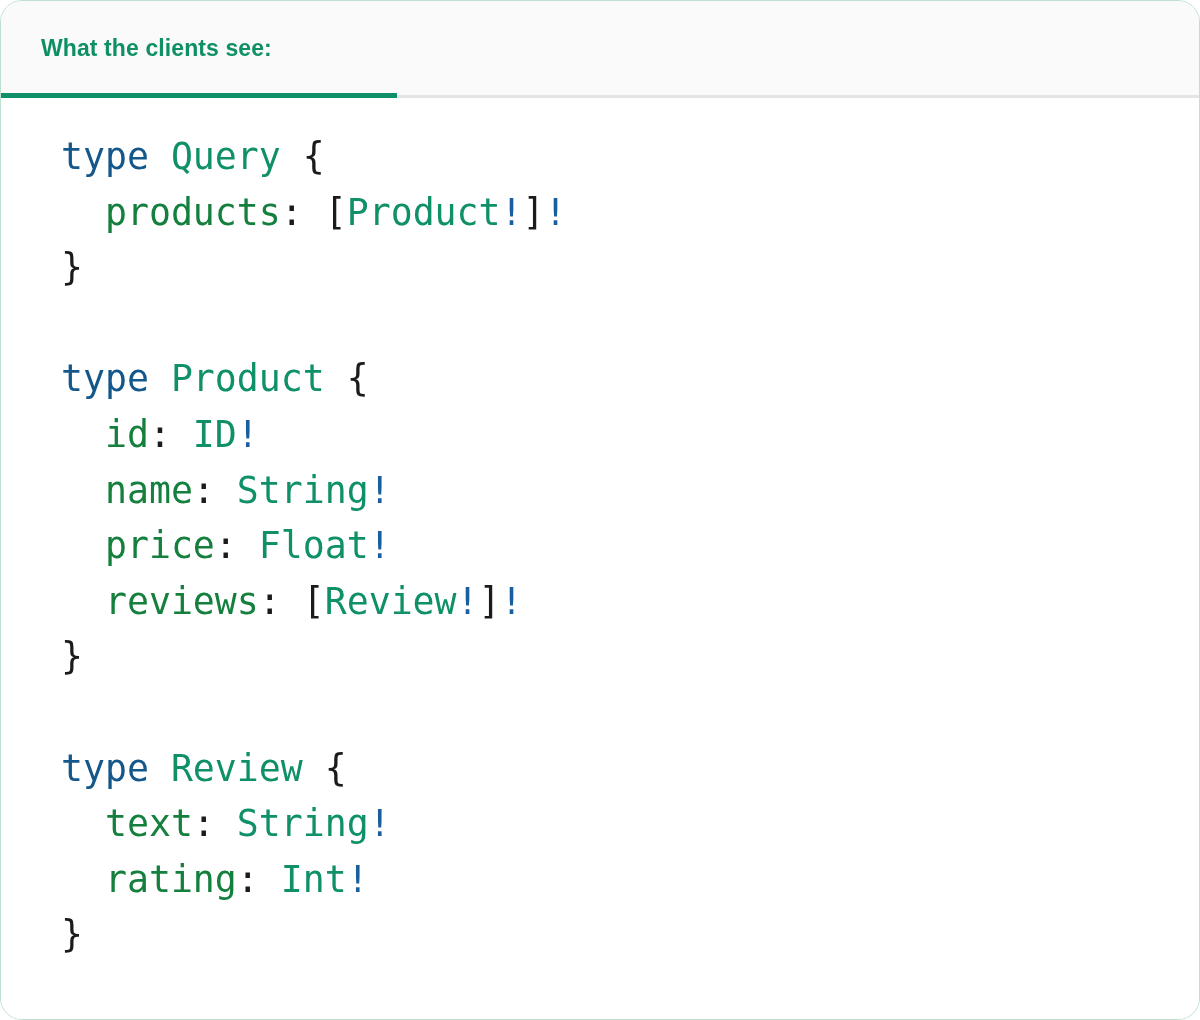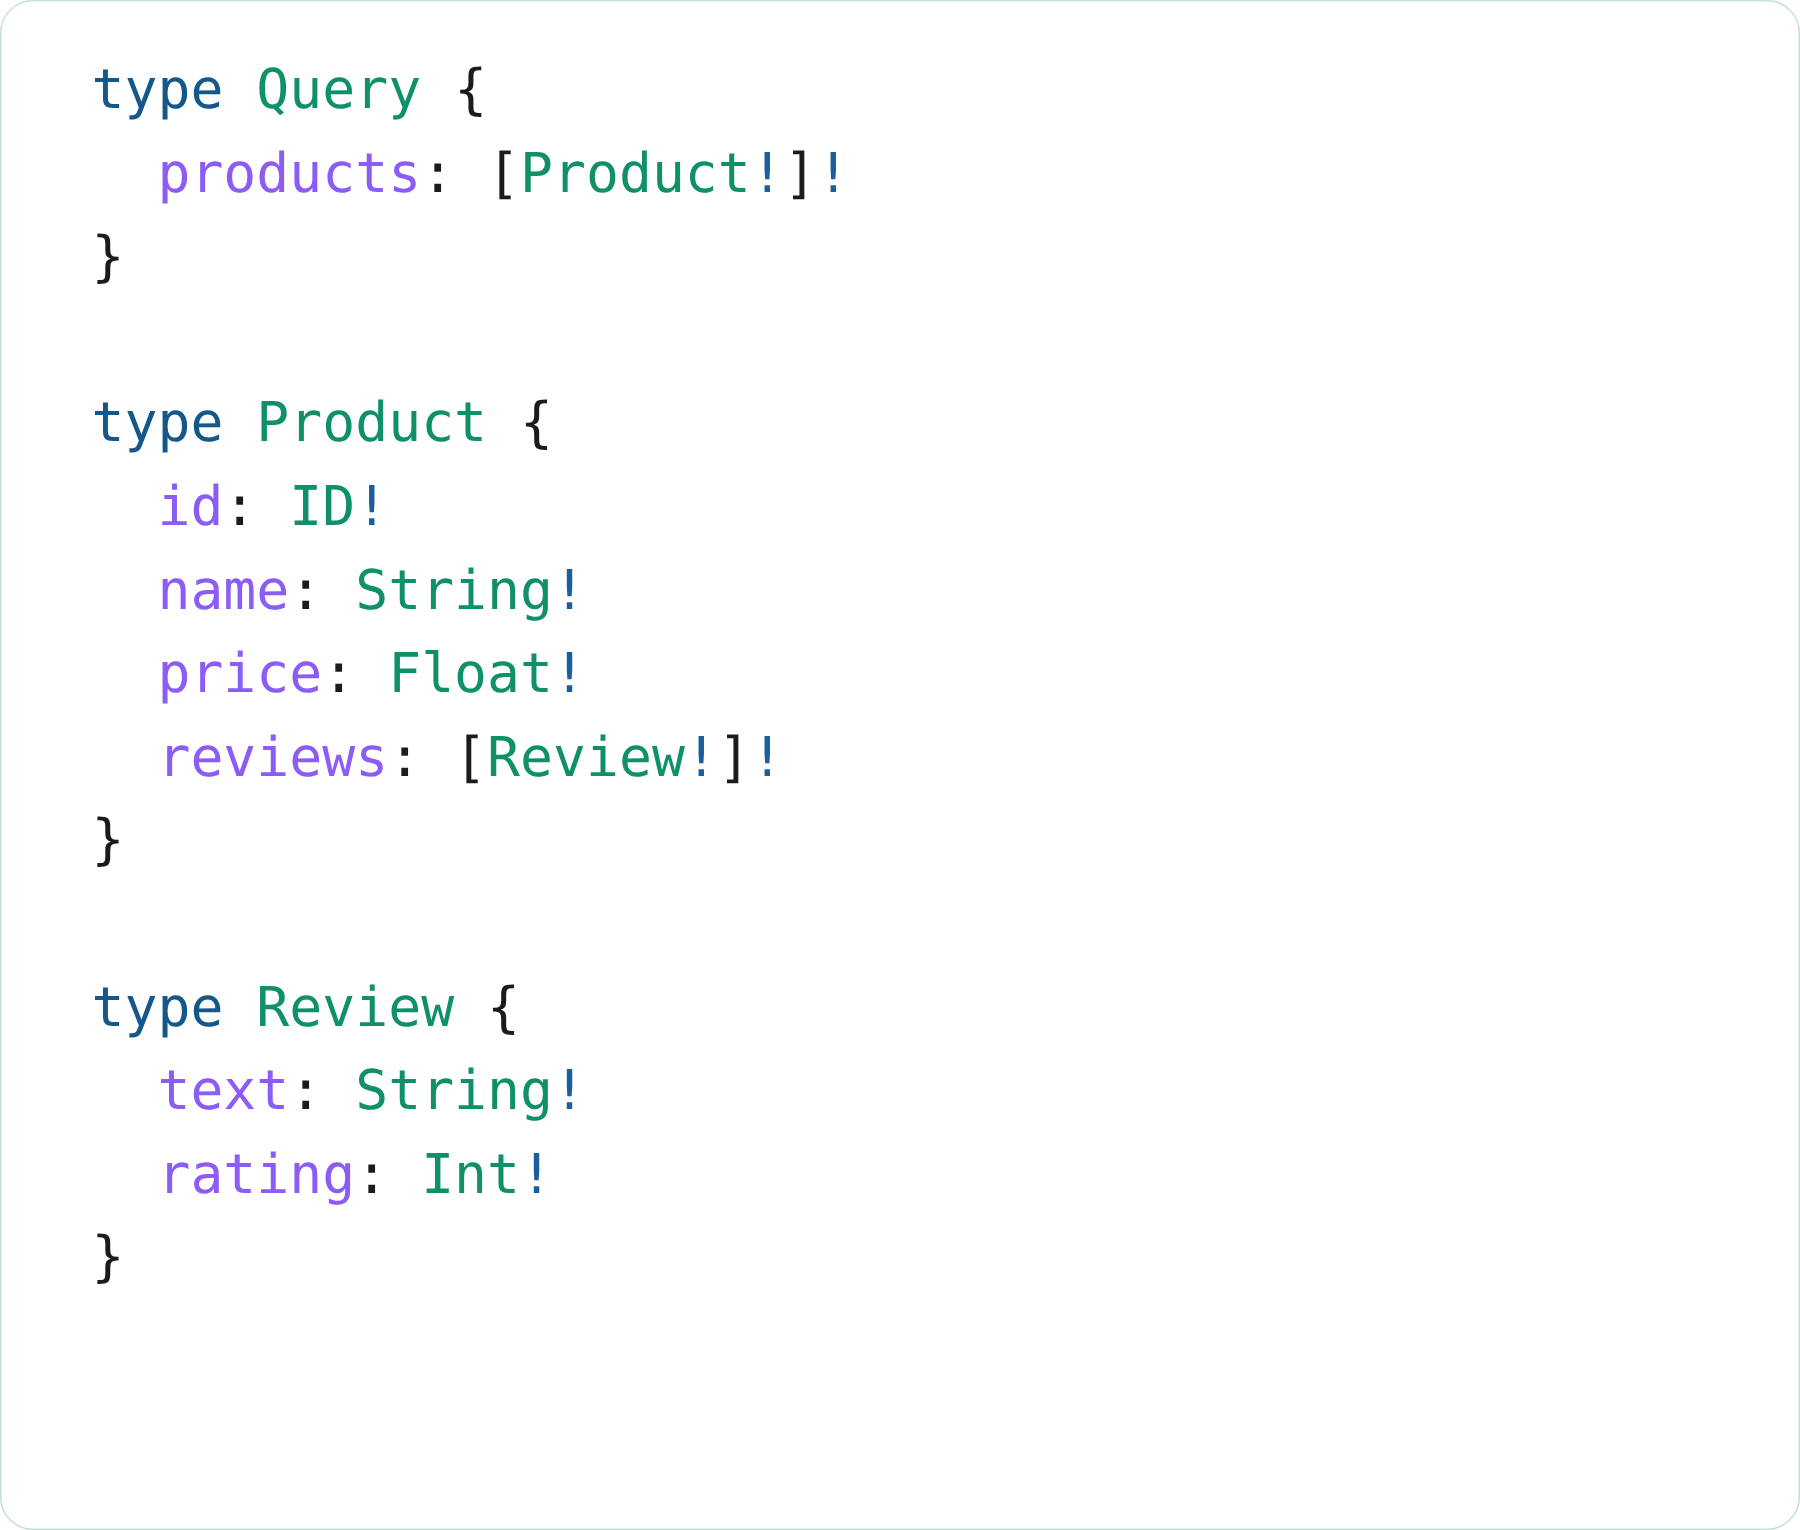--- a/index.html
+++ b/index.html
@@ -85,26 +85,32 @@
     color: #1b1b1b;
     font-weight: 500;
     letter-spacing: 0px;
   }
   .code .ln { display: block; min-height: 55.6px; margin-left: 20px; }
 
   
   .tok-kw    { color: #14578a; }   
   .tok-type  { color: #0f9068; }   
   .tok-punct { color: #1b1b1b; }   
-  .tok-field { color: #8b5cf6; }   
+  .tok-field { color: #15803d; }   
   .tok-bang  { color: #1b5e9e; }   
 </style>
 </head>
 <body>
 
 <div class="card">
 
+  <div class="tabstrip">
+    <div class="tab">
+      <span class="tab-label">What the clients see:</span>
+      <span class="tab-underline"></span>
+    </div>
+  </div>
 
   <div class="code-area">
     <pre class="code"><code id="code-root"><span class="ln"><span class="tok-kw">type</span><span class="tok-punct"> </span><span class="tok-type">Query</span><span class="tok-punct"> </span><span class="tok-punct">{</span></span><span class="ln"><span class="tok-punct">  </span><span class="tok-field">products</span><span class="tok-punct">: </span><span class="tok-punct">[</span><span class="tok-type">Product</span><span class="tok-bang">!</span><span class="tok-punct">]</span><span class="tok-bang">!</span></span><span class="ln"><span class="tok-punct">}</span></span><span class="ln">​</span><span class="ln"><span class="tok-kw">type</span><span class="tok-punct"> </span><span class="tok-type">Product</span><span class="tok-punct"> </span><span class="tok-punct">{</span></span><span class="ln"><span class="tok-punct">  </span><span class="tok-field">id</span><span class="tok-punct">: </span><span class="tok-type">ID</span><span class="tok-bang">!</span></span><span class="ln"><span class="tok-punct">  </span><span class="tok-field">name</span><span class="tok-punct">: </span><span class="tok-type">String</span><span class="tok-bang">!</span></span><span class="ln"><span class="tok-punct">  </span><span class="tok-field">price</span><span class="tok-punct">: </span><span class="tok-type">Float</span><span class="tok-bang">!</span></span><span class="ln"><span class="tok-punct">  </span><span class="tok-field">reviews</span><span class="tok-punct">: </span><span class="tok-punct">[</span><span class="tok-type">Review</span><span class="tok-bang">!</span><span class="tok-punct">]</span><span class="tok-bang">!</span></span><span class="ln"><span class="tok-punct">}</span></span><span class="ln">​</span><span class="ln"><span class="tok-kw">type</span><span class="tok-punct"> </span><span class="tok-type">Review</span><span class="tok-punct"> </span><span class="tok-punct">{</span></span><span class="ln"><span class="tok-punct">  </span><span class="tok-field">text</span><span class="tok-punct">: </span><span class="tok-type">String</span><span class="tok-bang">!</span></span><span class="ln"><span class="tok-punct">  </span><span class="tok-field">rating</span><span class="tok-punct">: </span><span class="tok-type">Int</span><span class="tok-bang">!</span></span><span class="ln"><span class="tok-punct">}</span></span></code></pre>
   </div>
 
 </div>
 
 </body></html>

